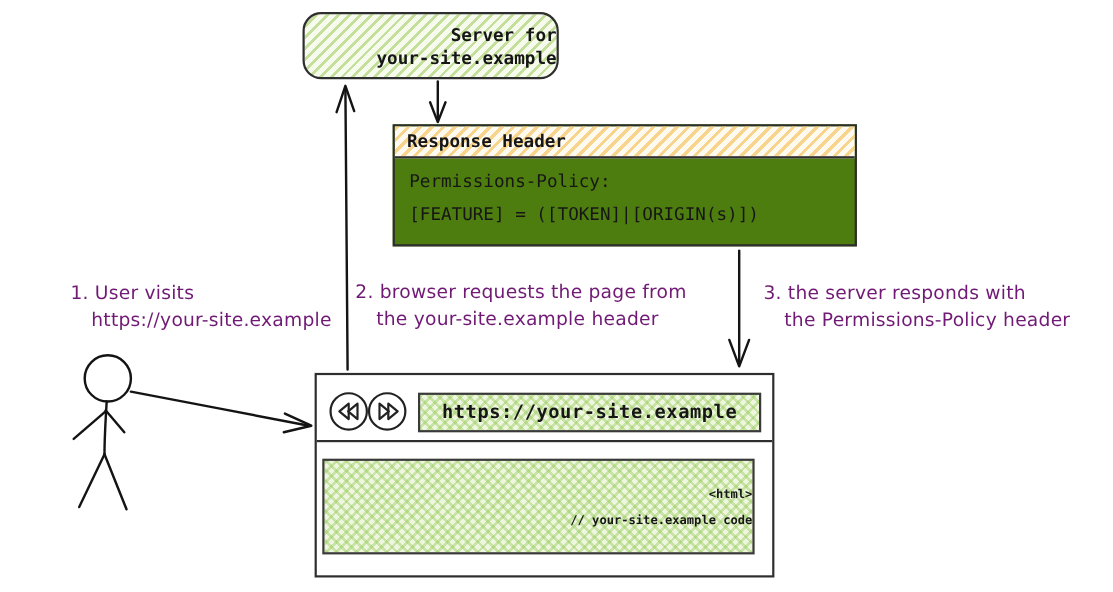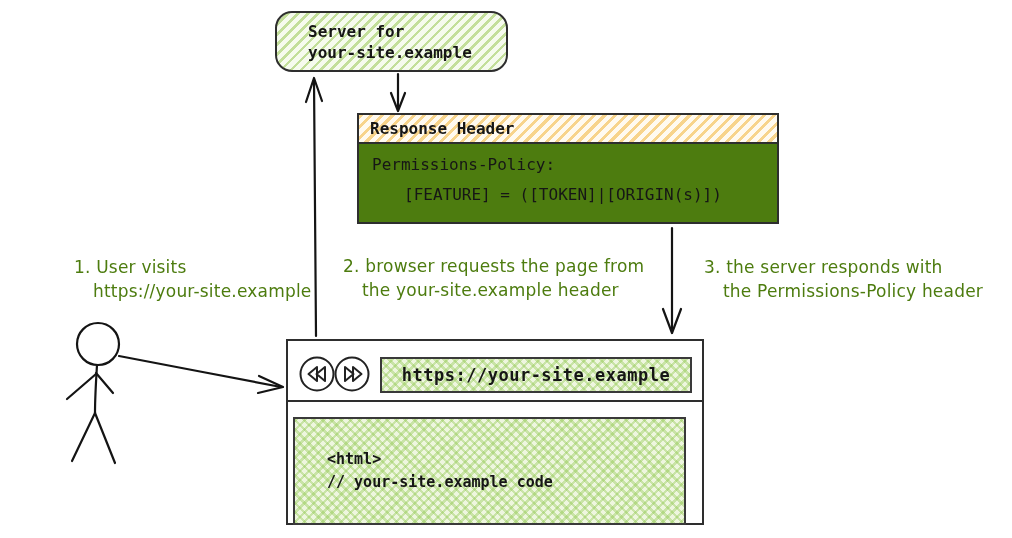--- a/index.html
+++ b/index.html
@@ -5,21 +5,21 @@
   html, body { margin: 0; padding: 0; background: #ffffff; }
   .canvas {
     position: relative;
     width: 1012px;
     height: 538px;
     background: #ffffff;
     overflow: hidden;
     font-family: "DejaVu Sans", sans-serif;
     color: #161616;
   }
-  .mono { font-family: "DejaVu Sans Mono", monospace; }
+  .mono { font-family: "DejaVu Sans Mono", monospace; align-items: flex-end; }
 
   
   .hatch-green {
     background:
       repeating-linear-gradient(135deg, rgba(154,200,86,0.55) 0 2.5px, rgba(255,255,255,0) 2.5px 7px),
       #f6fbee;
   }
   .hatch-orange {
     background:
       repeating-linear-gradient(135deg, rgba(245,199,106,0.75) 0 3px, rgba(255,255,255,0) 3px 7.5px),
@@ -48,53 +48,53 @@
     border: 2px solid #2e2e2e; box-sizing: border-box; background: #4d7c0f;
   }
   .response-box .titlebar {
     height: 29px; border-bottom: 2px solid #2e2e2e; box-sizing: border-box;
     display: flex; align-items: center; padding-left: 11px;
     font-size: 16px; font-weight: bold;
   }
   .response-box .body {
     padding: 10px 0 0 13px; font-size: 16px; font-weight: 400; line-height: 22px;
   }
-  .response-box .body .indent { margin-left: 32px; margin-top: 8px; }
+  .response-box .body .indent { margin-top: 8px; }
 
   
   .annotation {
     position: absolute; font-size: 17px; line-height: 24px;
-    letter-spacing: 0.2px; color: #4d7c0f; white-space: nowrap; margin-left: 10px;
+    letter-spacing: 0.2px; color: #701a75; white-space: nowrap;
   }
   .annotation .line2 { margin-left: 19px; }
   .ann-1 { left: 64px;  top: 255px; }
-  .ann-2 { left: 333px; top: 254px; }
+  .ann-2 { left: 323px; top: 254px; }
   .ann-3 { left: 694px; top: 255px; }
 
   
   .browser {
     position: absolute; left: 286px; top: 339px; width: 418px; height: 186px;
     border: 2px solid #2e2e2e; box-sizing: border-box; background: #ffffff;
   }
   .browser .toolbar {
     position: relative; height: 61px; border-bottom: 2px solid #2e2e2e; box-sizing: border-box;
   }
   .nav-buttons { position: absolute; left: 8px; top: 13px; }
   .urlbar {
     position: absolute; left: 92px; top: 16px; width: 312px; height: 36px;
     border: 2px solid #3a3a3a; box-sizing: border-box;
     display: flex; align-items: center; justify-content: center;
     font-size: 17px; font-weight: bold; letter-spacing: 0.5px;
   }
   .content-box {
-    position: absolute; left: 5px; top: 76px; width: 393px; height: 108px;
+    position: absolute; left: 5px; top: 76px; width: 393px; height: 87px;
     border: 2px solid #3a3a3a; box-sizing: border-box;
     display: flex; flex-direction: column; justify-content: center;
     padding-left: 32px;
-    font-size: 15px; font-weight: bold; line-height: 23px;
+    font-size: 11px; font-weight: bold; line-height: 23px;
   }
 
   
   .overlay {
     position: absolute; left: 0; top: 0; width: 1012px; height: 538px;
     pointer-events: none;
   }
   .overlay path, .overlay line, .overlay circle, .overlay polyline {
     stroke: #141414; fill: none; stroke-width: 2.2;
     stroke-linecap: round; stroke-linejoin: round;

